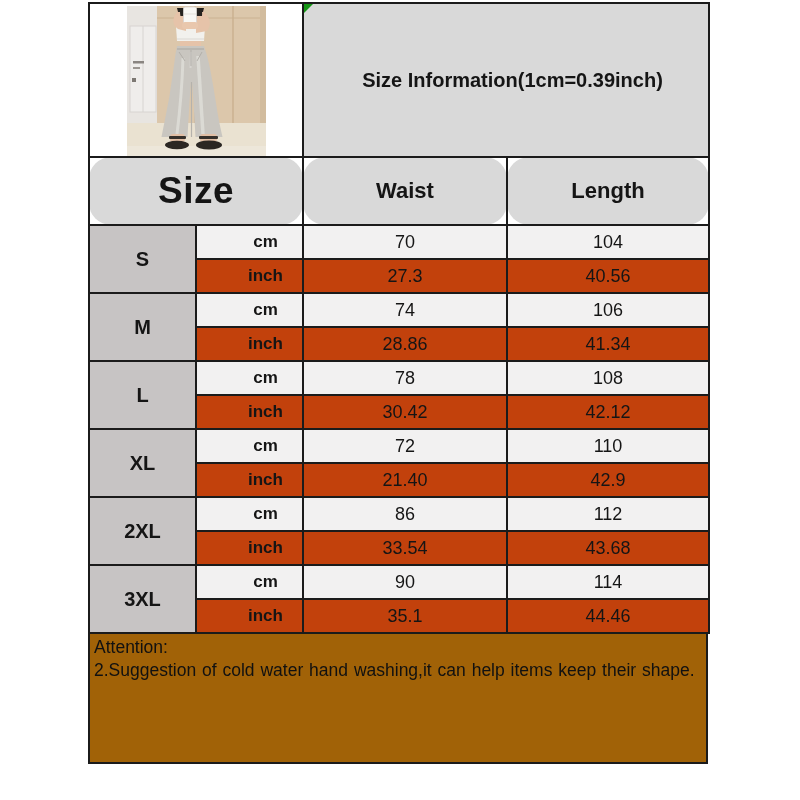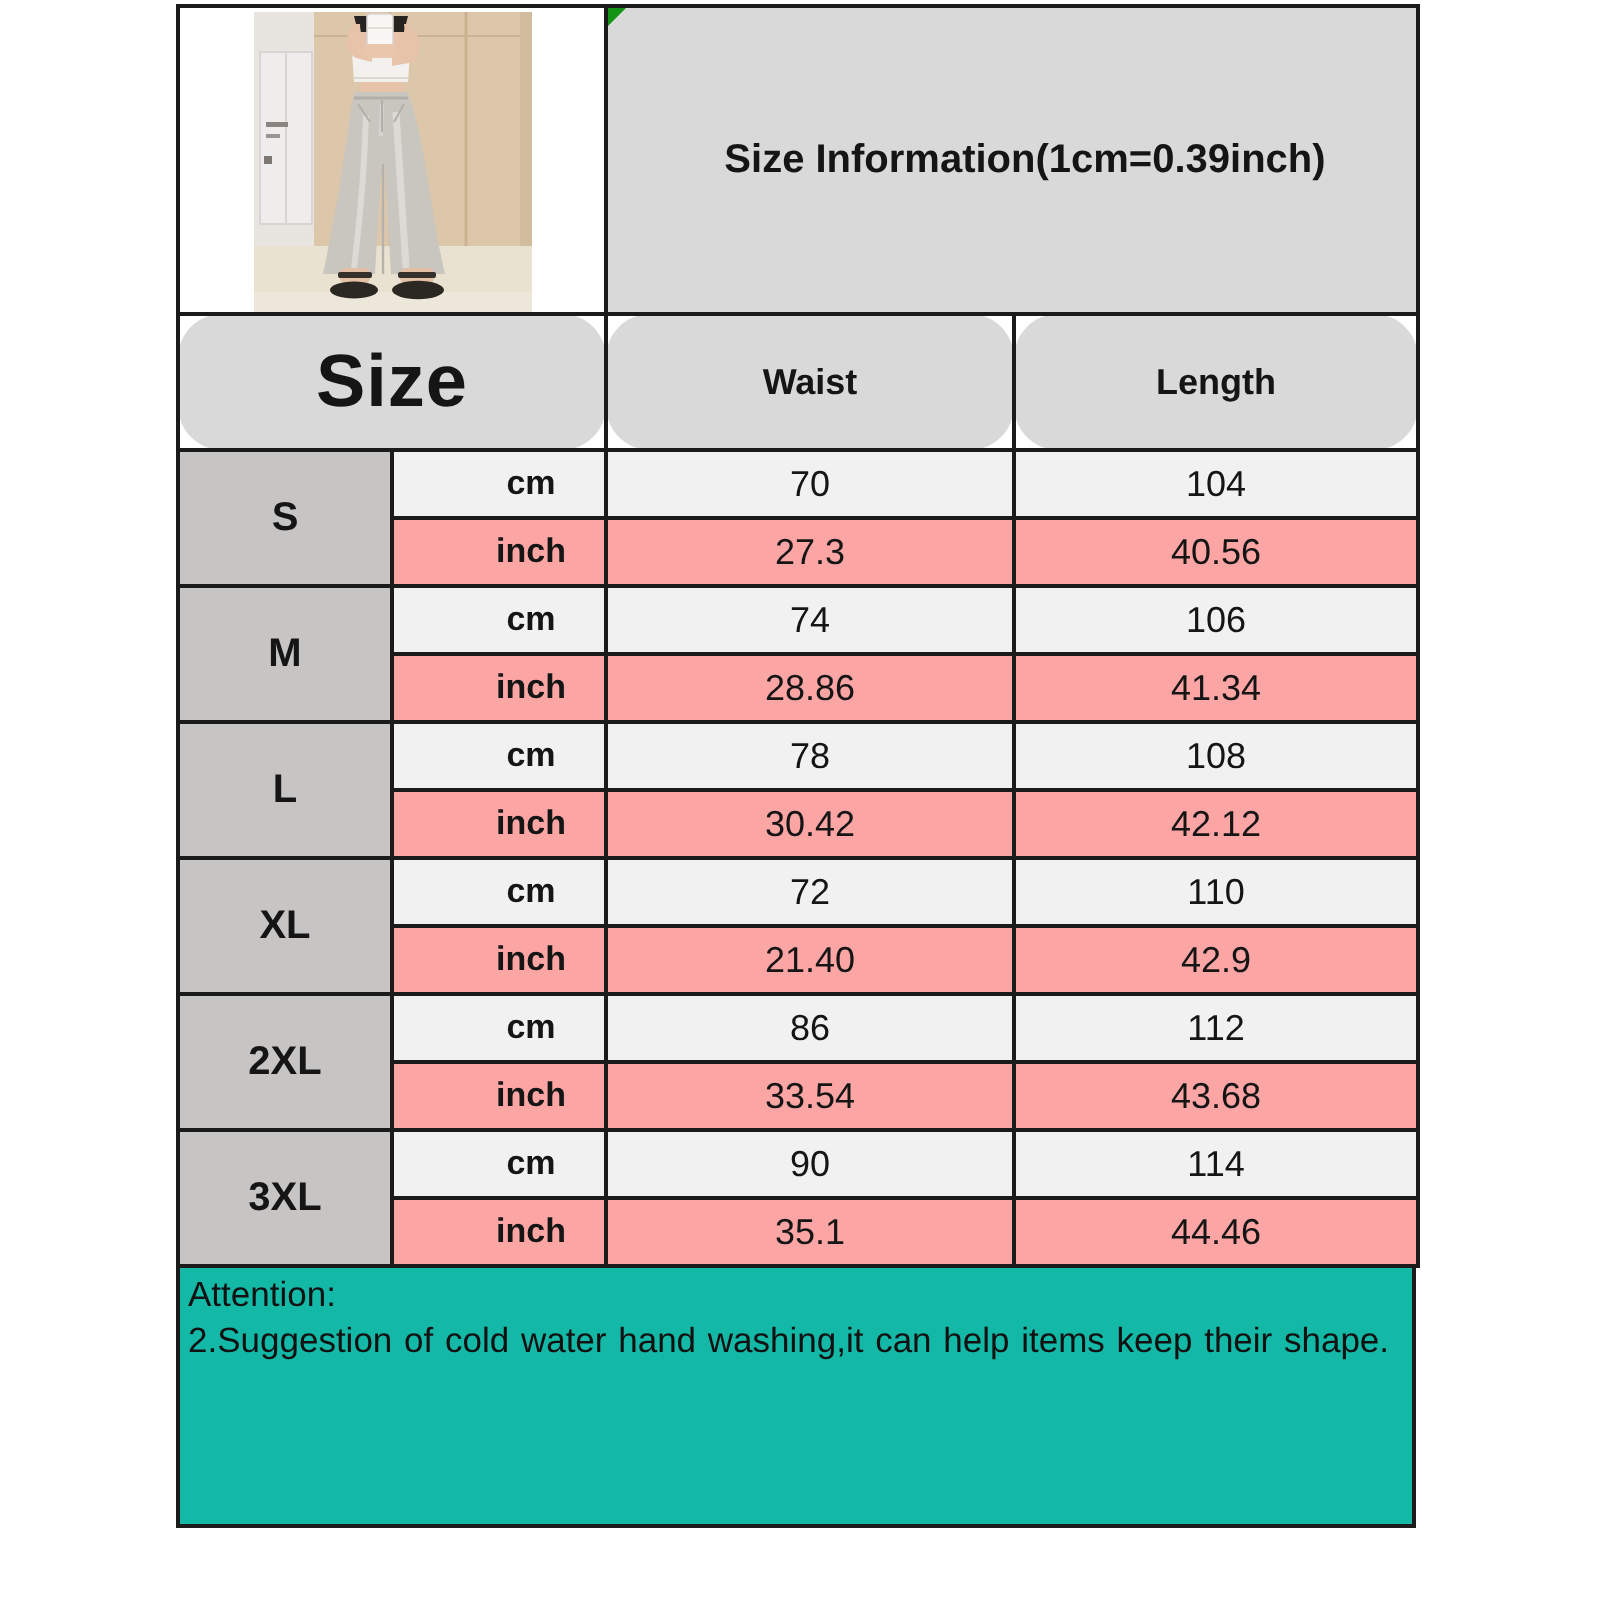--- a/index.html
+++ b/index.html
@@ -13,32 +13,32 @@
 
   tr.r-top td { height:152px; }
   td.photo-cell { background:#ffffff; vertical-align:top; }
   td.photo-cell svg { display:block; margin:2px auto 0 auto; }
   td.title-cell { background:#d9d9d9; position:relative; font-weight:bold; font-size:20px;padding-left:13px; }
   .err-flag { position:absolute; top:0; left:0; width:9px; height:9px; background:#149414;
               clip-path:polygon(0 0, 100% 0, 0 100%); }
 
   tr.r-head td { height:66px; background:#d9d9d9; font-weight:bold;border-radius:22px; }
   td.size-head { font-size:37px; letter-spacing:0.5px; }
-  td.col-head { font-size:18px; }
+  td.col-head { font-size:22px; }
 
   tr.r-cm td, tr.r-inch td { height:32px; }
   td.size-label { background:#c7c4c4; font-weight:bold; font-size:20px; }
   tr.r-cm td.unit, tr.r-cm td.val { background:#f2f1f1; }
-  tr.r-inch td.unit, tr.r-inch td.val { background:#fca5a5;margin-top:41px; }
+  tr.r-inch td.unit, tr.r-inch td.val { background:#c2410c;margin-top:41px; }
   td.unit { font-weight:bold; font-size:17px;padding-left:32px; }
   td.val  { font-weight:normal; font-size:18px; }
 
   .attention { box-sizing:border-box; width:620px; height:132px; margin-left:88px; margin-top:-2px;
                border:2px solid #1b1b1b; padding:2px 4px 0 4px; font-size:17.5px; line-height:1.3;
-               color:#111111; background:#14b8a6; }
+               color:#111111; background:#a16207; }
   .attention p { margin:0; word-spacing:1px; }
 </style>
 </head>
 <body>
 
 <div class="sheet">
   <table class="size-table">
     <colgroup>
         <col class="c1">
         <col class="c2">

